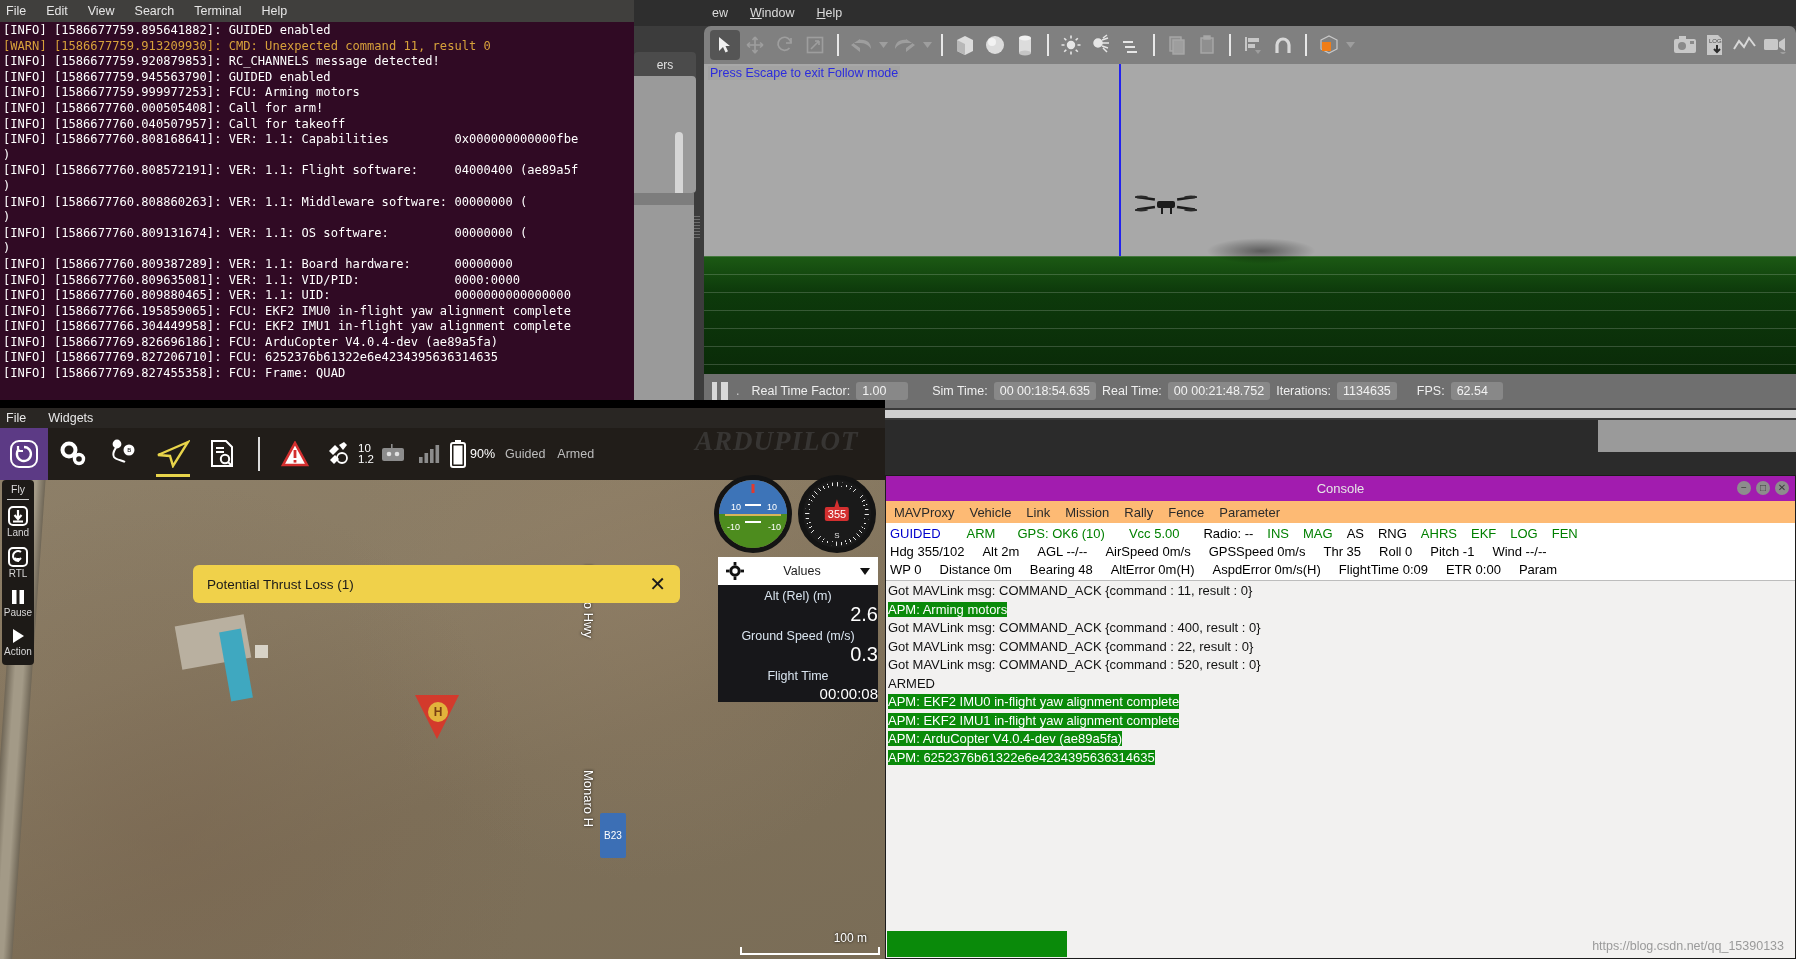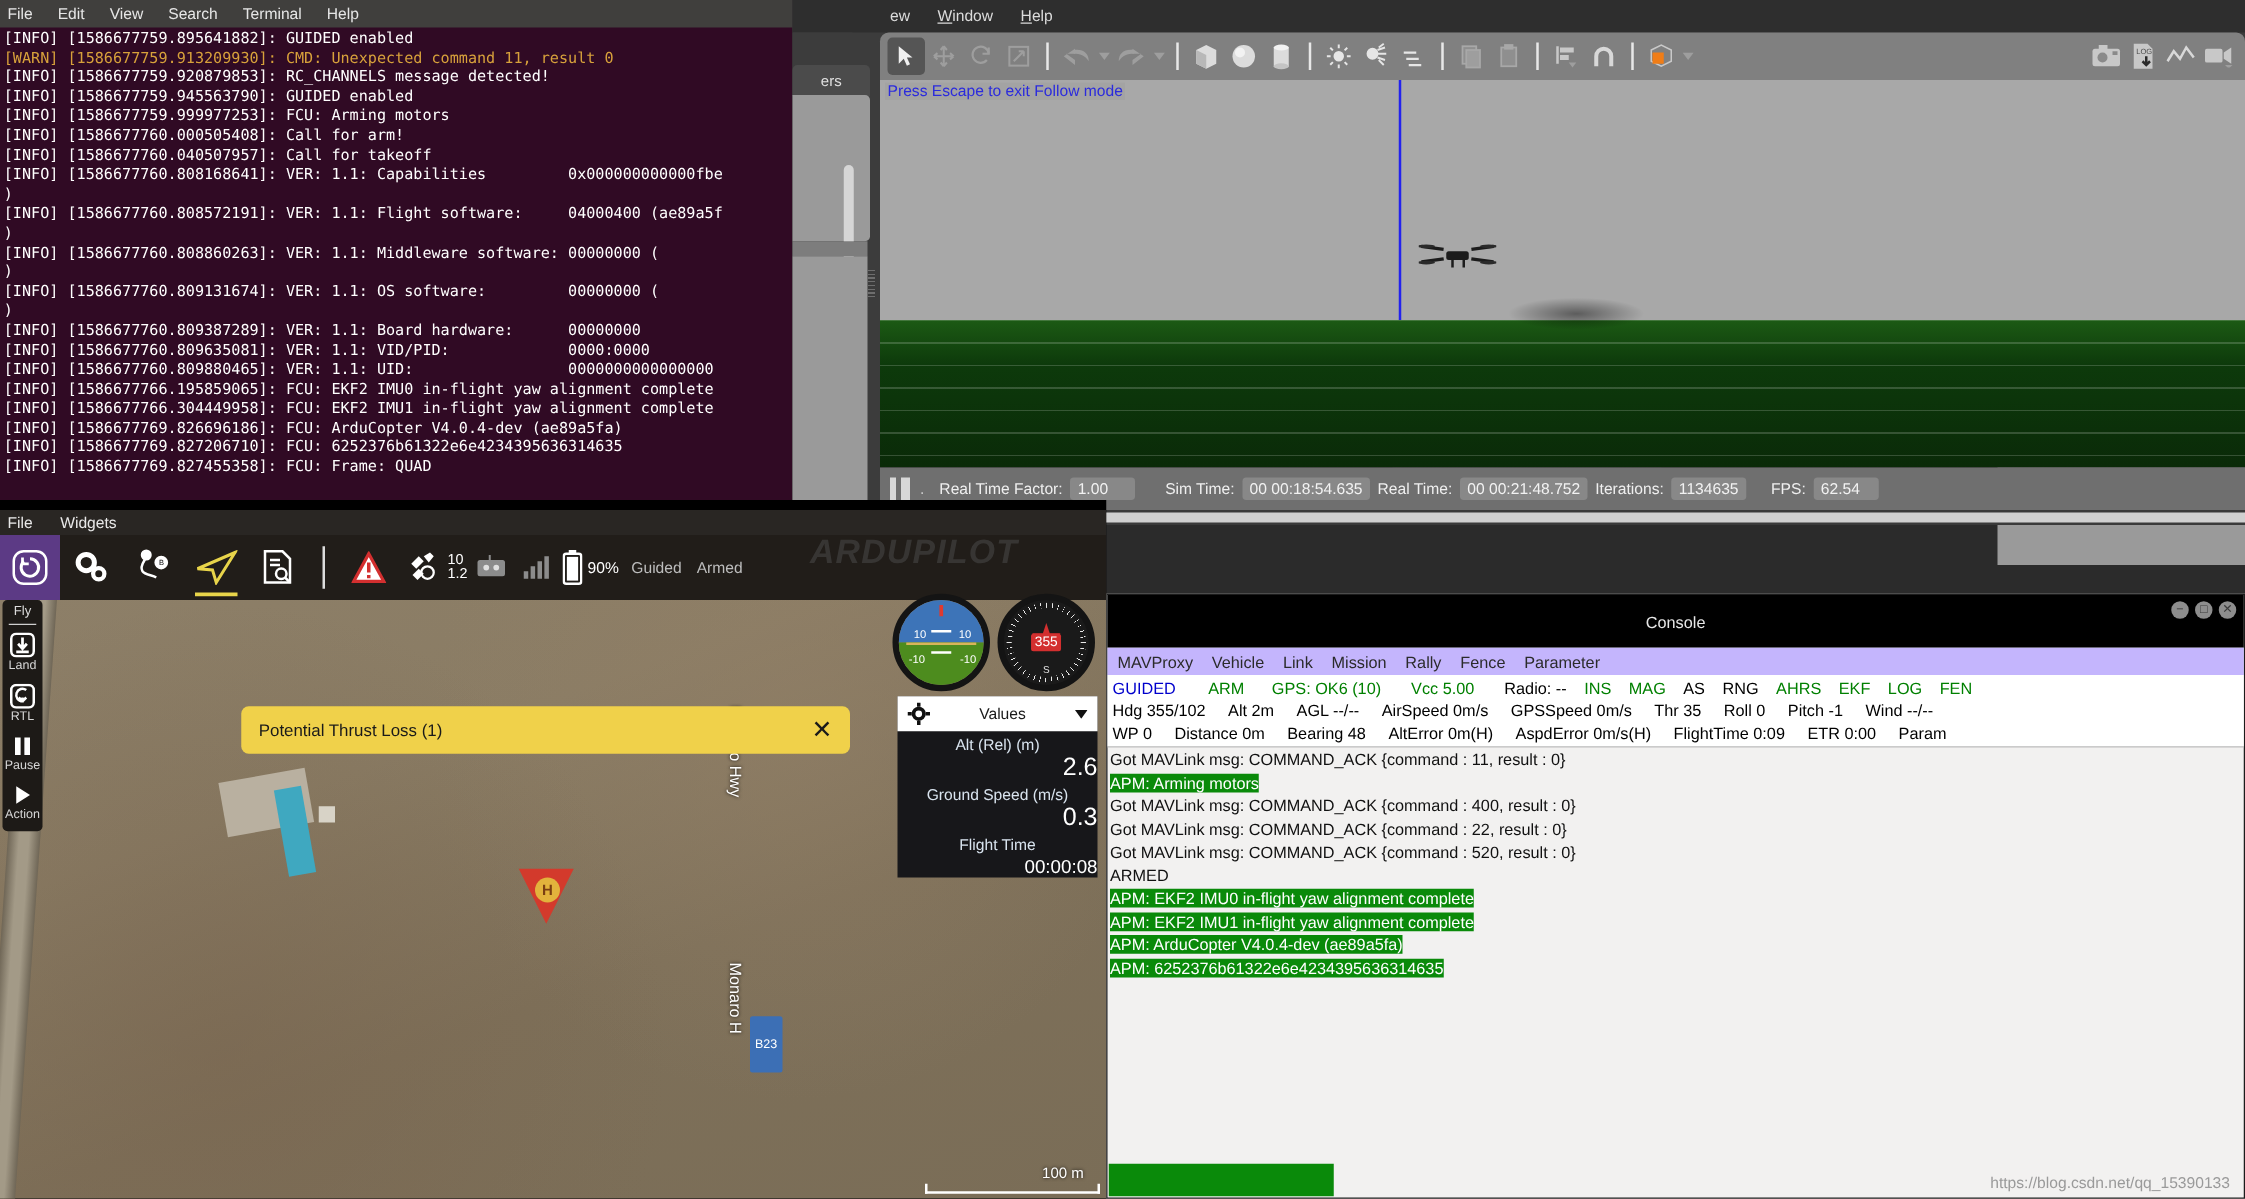--- a/index.html
+++ b/index.html
@@ -144,33 +144,33 @@
 
   #values-panel { position:absolute; left:718px; top:157px; width:160px; height:145px;
     background:#17171a; }
   #values-head { height:28px; background:#fff; display:flex; align-items:center;
     padding:0 8px; color:#1a1a1a; font-size:12.5px; }
   #values-head .title { flex:1; text-align:center; }
   .val-label { color:#d9e4ef; font-size:12.5px; text-align:center; margin-top:4px; }
   .val-num { color:#fff; font-size:20px; text-align:right; line-height:22px; }
   .val-num.small { font-size:15px; }
 
-  #ardupilot-wm { position:absolute; left:648px; top:26px; width:230px; height:38px;
+  #ardupilot-wm { position:absolute; left:695px; top:26px; width:230px; height:38px;
     color:#4a4a4a; font-size:27px; font-weight:bold; letter-spacing:1px; opacity:.55;
-    font-style:italic; white-space:nowrap; }
+    font-style:italic; white-space:nowrap;font-family:Liberation Serif, serif; }
 
   
   #mavproxy { left:885px; top:475px; width:911px; height:484px; background:#f2f1f0;
     border:1px solid #1c1c1c; }
-  #mp-title { height:42px; background:#000000; display:flex; align-items:center;
+  #mp-title { height:25px; background:#a21caf; display:flex; align-items:center;
     justify-content:center; position:relative; color:#e6e6e6; font-size:13px; }
   #mp-wbtns { position:absolute; right:6px; top:5px; display:flex; gap:5px; }
   .wbtn { width:14px; height:14px; border-radius:50%; background:#8d8d8d; color:#3a3a3a;
     font-size:10px; display:flex; align-items:center; justify-content:center; line-height:1; }
-  #mp-menubar { height:22px; background:#c4b5fd; display:flex; align-items:center; gap:15px;
+  #mp-menubar { height:22px; background:#fdba74; display:flex; align-items:center; gap:15px;
     padding-left:8px; color:#2b2b2b; font-size:13px; }
   #mp-status { background:#fff; padding:2px 2px 1px; }
   .mp-row { display:flex; align-items:center; font-size:13px; white-space:nowrap;
     line-height:18px; padding-left:2px; }
   #mp-sep { height:1px; background:#bdbdbd; }
   #mp-log { padding:1px 2px; font-size:13px; line-height:18.5px; color:#111; overflow:hidden;
     height:238px; }
   .hl { background:#0a8a0a; color:#fff; }
   #mp-foot { position:absolute; left:1px; bottom:1px; width:180px; height:26px;
     background:#0a8a0a; }

